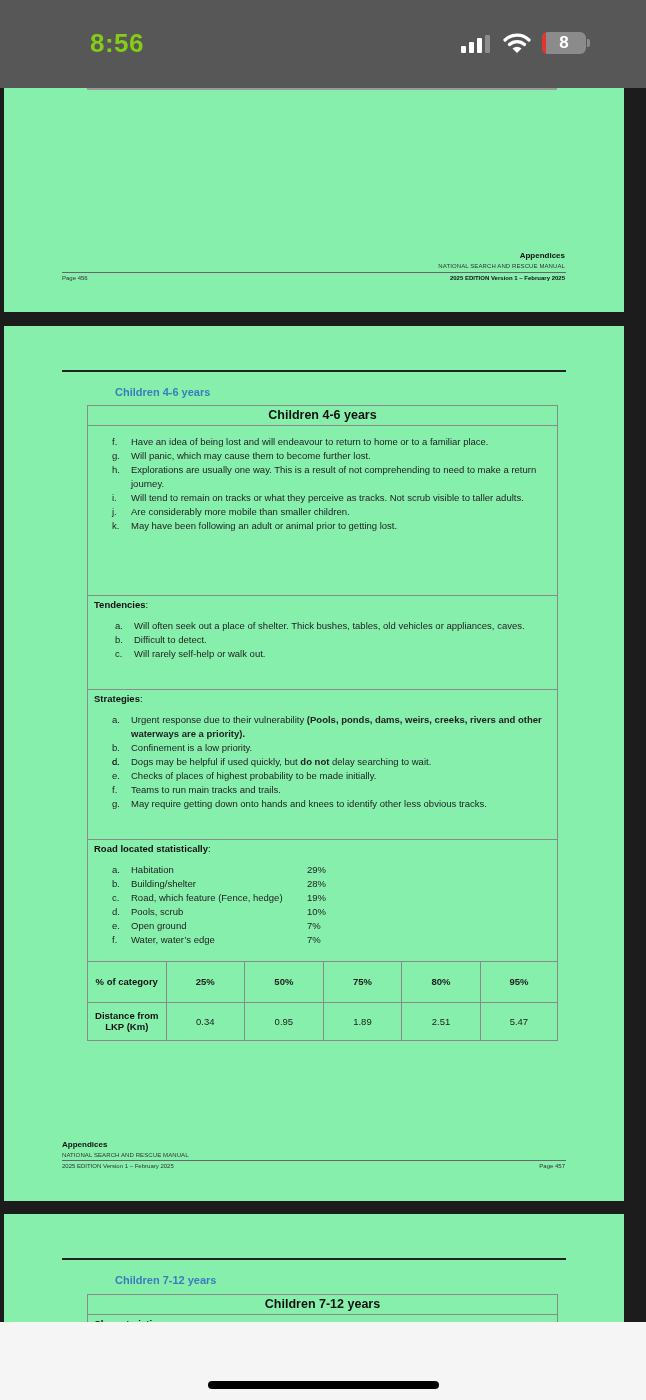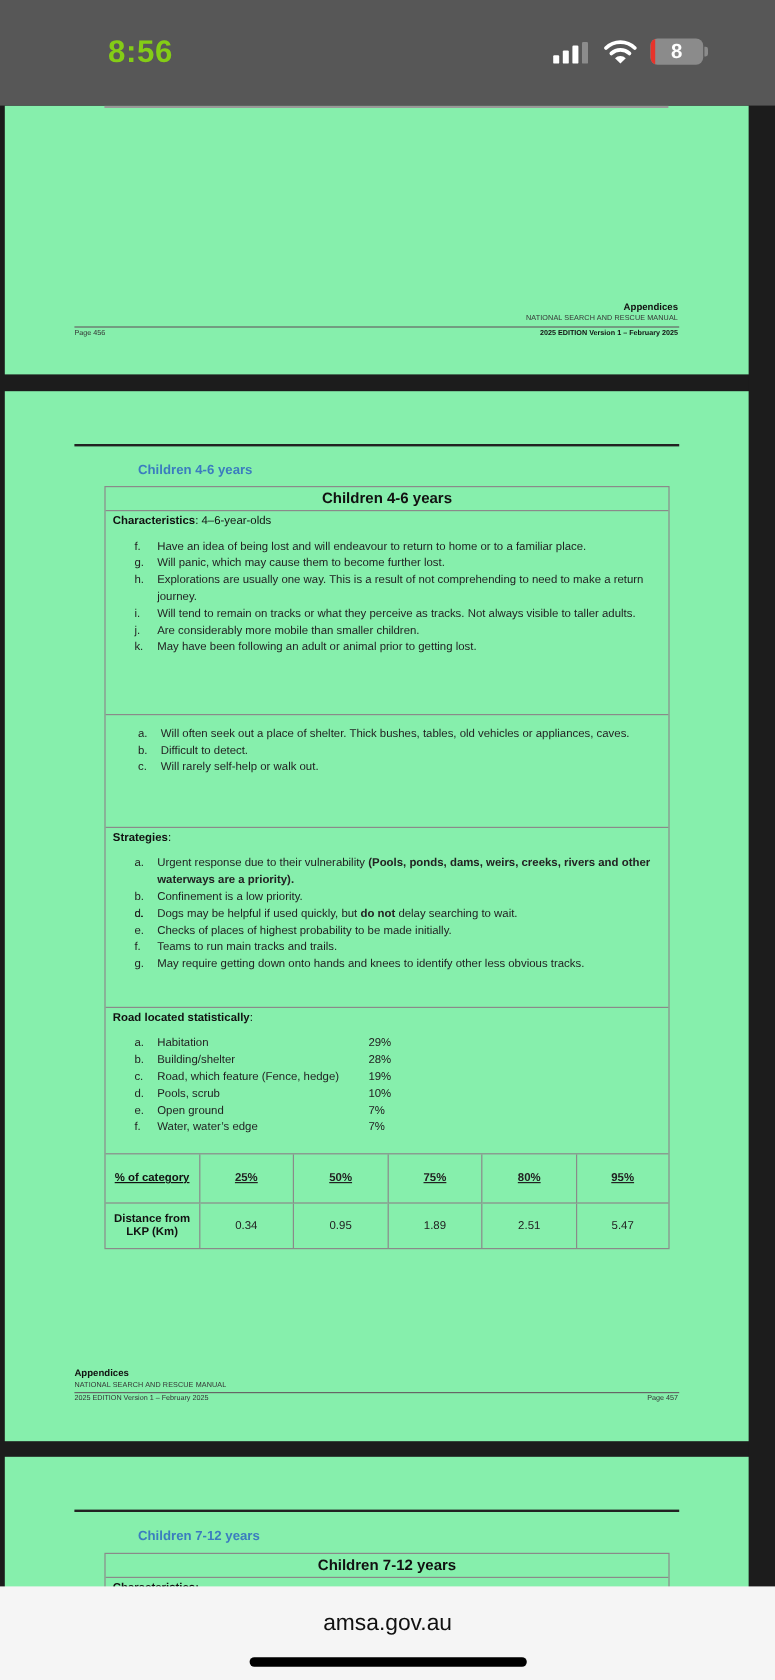--- a/index.html
+++ b/index.html
@@ -48,21 +48,21 @@
   .list.tend li { padding-left: 46px; }
   .list.tend li .mk { left: 27px; }
 
   .stats li { position: relative; padding-left: 43px; line-height: 14px; font-size: 9.5px; }
   .stats li .pct { position: absolute; left: 219px; top: 0; }
 
   .dist-table { width: 100%; border-collapse: collapse; font-size: 9.5px; }
   .dist-table td { border-left: 1px solid #8a8a8a; text-align: center; color: #222; }
   .dist-table td:first-child { border-left: none; width: 78px; font-weight: bold; color: #111; }
   .dist-table tr + tr td { border-top: 1px solid #8a8a8a; }
-  .dist-table .hdr td { height: 40px; font-weight: bold; text-decoration: underline; }
+  .dist-table .hdr td { height: 40px; font-weight: bold; }
   .dist-table .val td { height: 38px; }
 
   
   .browser-bar { position: absolute; left: 0; top: 1322px; width: 646px; height: 78px; background: #f5f5f5; z-index: 6; }
   .url { position: absolute; left: 0; width: 646px; top: 20px; text-align: center; font-size: 19px; color: #111; }
   .home-indicator { position: absolute; left: 208px; top: 59px; width: 231px; height: 8px; border-radius: 4px; background: #000; }
 </style>
 </head>
 <body>
 
@@ -96,32 +96,32 @@
 </div>
 
 <div class="sheet p457">
   <div class="rule-thick" style="top:44px;"></div>
   <div class="section-title" style="top:60px;">Children 4-6 years</div>
 
   <div class="doc-table" style="top:79px;">
     <div class="row title-row">Children 4-6 years</div>
 
     <div class="row" style="height:170px;">
-      <div class="cell-head"><b>Characteristics</b><span>: 4–6-year-olds</span></div>
       <ul class="list" style="margin-top:9px;">
         <li><span class="mk">f.</span><span>Have an idea of being lost and will endeavour to return to home or to a familiar place.</span></li>
         <li><span class="mk">g.</span><span>Will panic, which may cause them to become further lost.</span></li>
         <li><span class="mk">h.</span><span>Explorations are usually one way. This is a result of not comprehending to need to make a return journey.</span></li>
-        <li><span class="mk">i.</span><span>Will tend to remain on tracks or what they perceive as tracks.  Not always visible to taller adults.</span></li>
+        <li><span class="mk">i.</span><span>Will tend to remain on tracks or what they perceive as tracks.  Not scrub visible to taller adults.</span></li>
         <li><span class="mk">j.</span><span>Are considerably more mobile than smaller children.</span></li>
         <li><span class="mk">k.</span><span>May have been following an adult or animal prior to getting lost.</span></li>
       </ul>
     </div>
 
     <div class="row" style="height:94px;">
+      <div class="cell-head"><b>Tendencies</b>:</div>
       <ul class="list tend" style="margin-top:9px;">
         <li><span class="mk">a.</span><span>Will often seek out a place of shelter.  Thick bushes, tables, old vehicles or appliances, caves.</span></li>
         <li><span class="mk">b.</span><span>Difficult to detect.</span></li>
         <li><span class="mk">c.</span><span>Will rarely self-help or walk out.</span></li>
       </ul>
     </div>
 
     <div class="row" style="height:150px;">
       <div class="cell-head"><b>Strategies</b>:</div>
       <ul class="list" style="margin-top:9px;">
@@ -185,15 +185,14 @@
     <div class="row title-row">Children 7-12 years</div>
     <div class="row">
       <div class="cell-head" style="font-weight:bold;">Characteristics:</div>
     </div>
   </div>
 </div>
 
 <div class="right-gutter"></div>
 
 <div class="browser-bar">
-  <div class="url">amsa.gov.au</div>
   <div class="home-indicator"></div>
 </div>
 
 </body></html>

